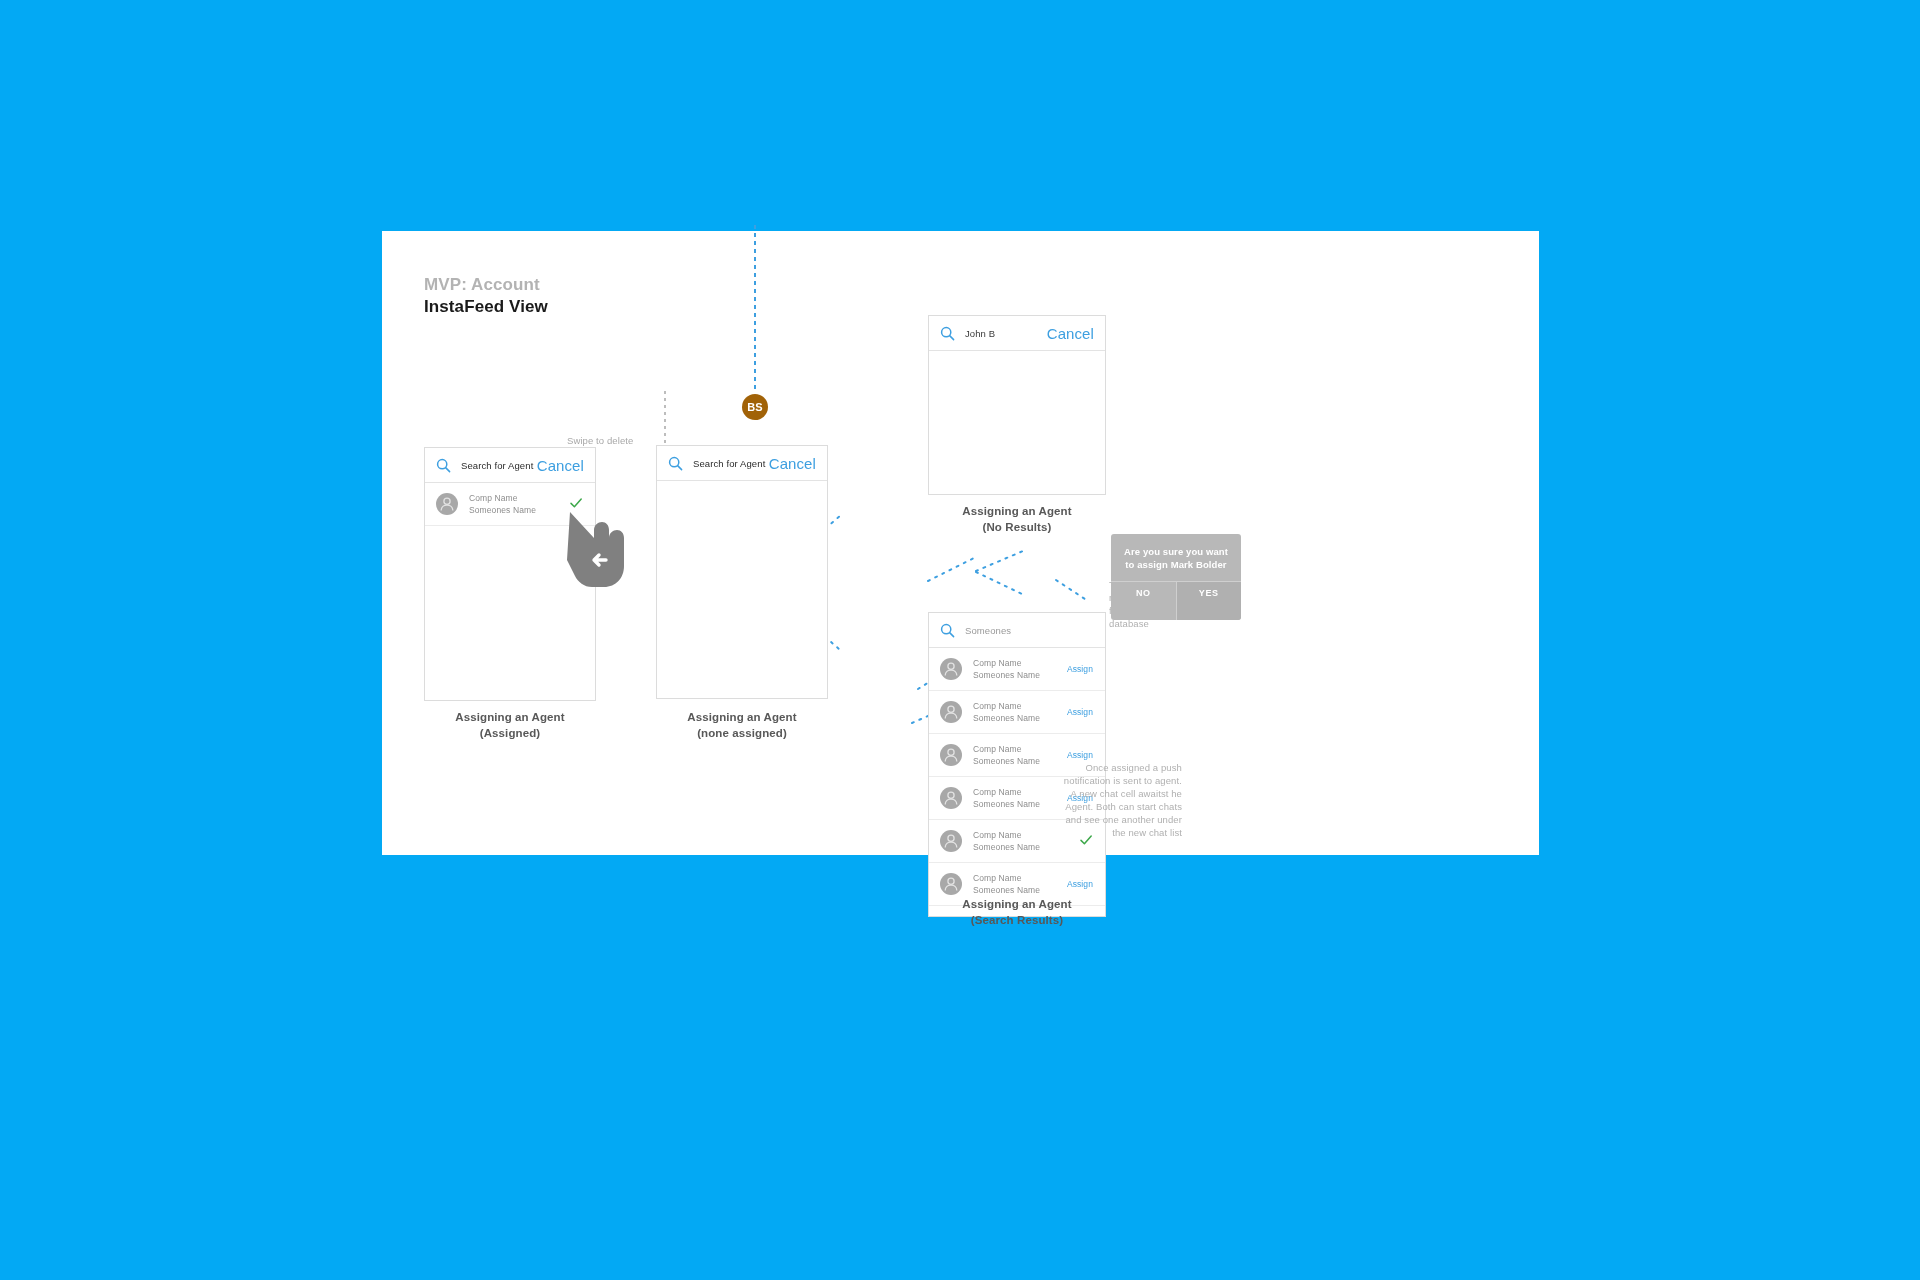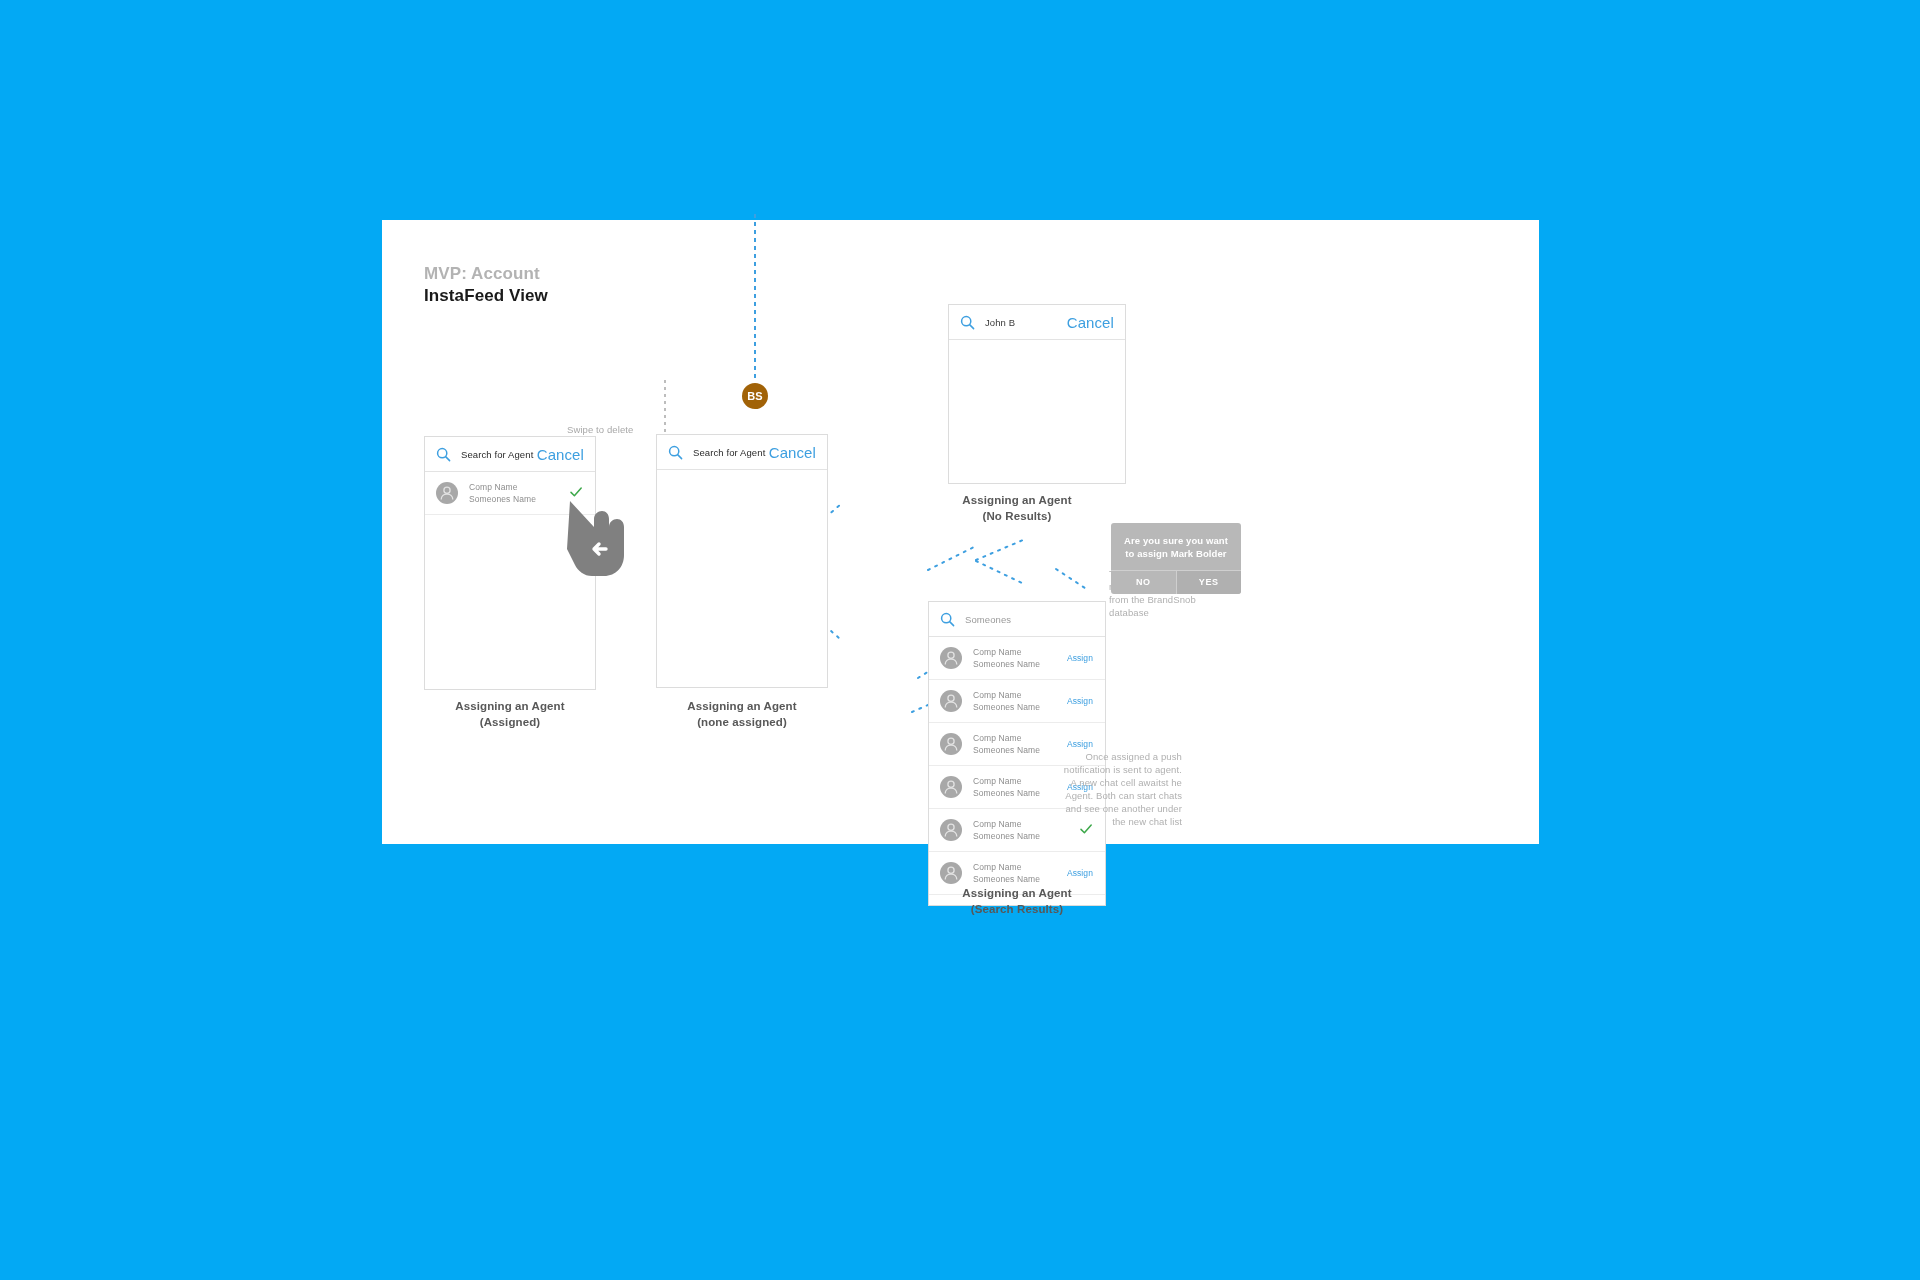--- a/index.html
+++ b/index.html
@@ -4,21 +4,21 @@
 <style>
   * { box-sizing: border-box; margin: 0; padding: 0; }
   html, body {
     width: 1920px; height: 1280px;
     background: #03A9F4;
     font-family: "Liberation Sans", sans-serif;
     overflow: hidden;
   }
   #canvas {
     position: absolute;
-    left: 382px; top: 220px;
+    left: 382px; top: 231px;
     width: 1157px; height: 624px;
     background: #ffffff;
   }
   
   .title-block { position: absolute; left: 42px; top: 43px; }
   .title-sub {
     font-size: 17px; font-weight: bold; color: #b3b3b3;
     letter-spacing: .1px; line-height: 22px;
   }
   .title-main {
@@ -121,21 +121,21 @@
   }
   .confirm-msg {
     padding: 11px 8px 10px;
     text-align: center;
     font-size: 9.5px; font-weight: bold; color: #ffffff;
     line-height: 13px; letter-spacing: .1px;
   }
   .confirm-btns { display: flex; border-top: 1px solid #cfcfcf; }
   .confirm-btn {
     flex: 1; text-align: center;
-    padding: 6px 0 7px;
+    padding: 6px 0 22px;
     font-size: 9px; font-weight: bold; color: #ffffff;
     letter-spacing: .6px;
   }
   .confirm-btn.no { border-right: 1px solid #cfcfcf; }
   .confirm-btn.yes { background: #b0b0b0; }
   
   .dots { position: absolute; }
   .dots.v {
     width: 2px;
     background-image: linear-gradient(#3d9fe0 50%, rgba(0,0,0,0) 0%);
@@ -252,21 +252,21 @@
       <span class="cancel-link">Cancel</span>
     </div>
     <div class="phone-body"></div>
   </div>
 
   <div class="caption" style="left:230px; top:478px;">
     <div>Assigning an Agent</div>
     <div>(none assigned)</div>
   </div>
 
-  <div class="phone" style="left:546px; top:84px; width:178px; height:180px;margin-left:20px;">
+  <div class="phone" style="left:546px; top:84px; width:178px; height:180px;">
     <div class="search-bar">
       <span class="search-icon">
         <svg width="15" height="15" viewBox="0 0 15 15">
           <circle cx="6.2" cy="6.2" r="4.6" fill="none" stroke="#3d9fe0" stroke-width="1.5"></circle>
           <line x1="9.6" y1="9.6" x2="13.6" y2="13.6" stroke="#3d9fe0" stroke-width="1.5" stroke-linecap="round"></line>
         </svg>
       </span>
       <span class="search-text query">John B</span>
       <span class="cancel-link">Cancel</span>
     </div>

